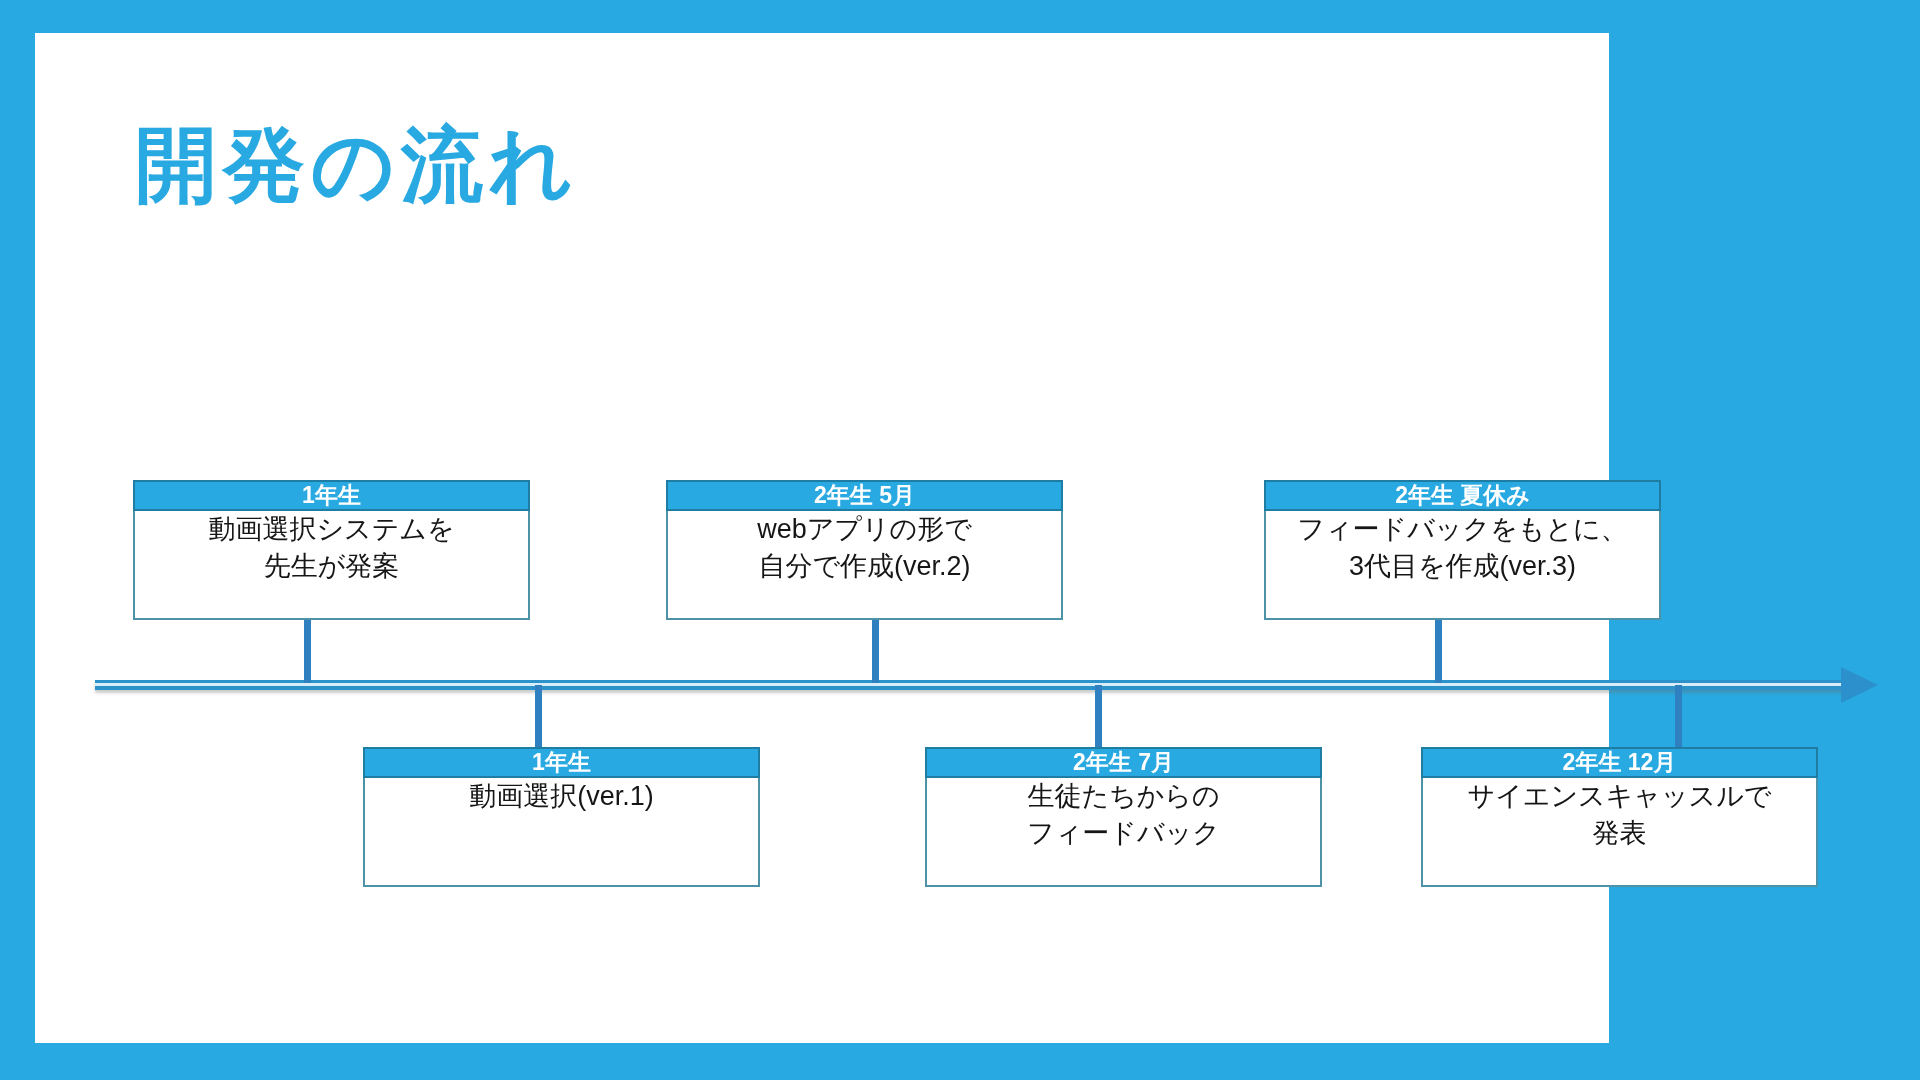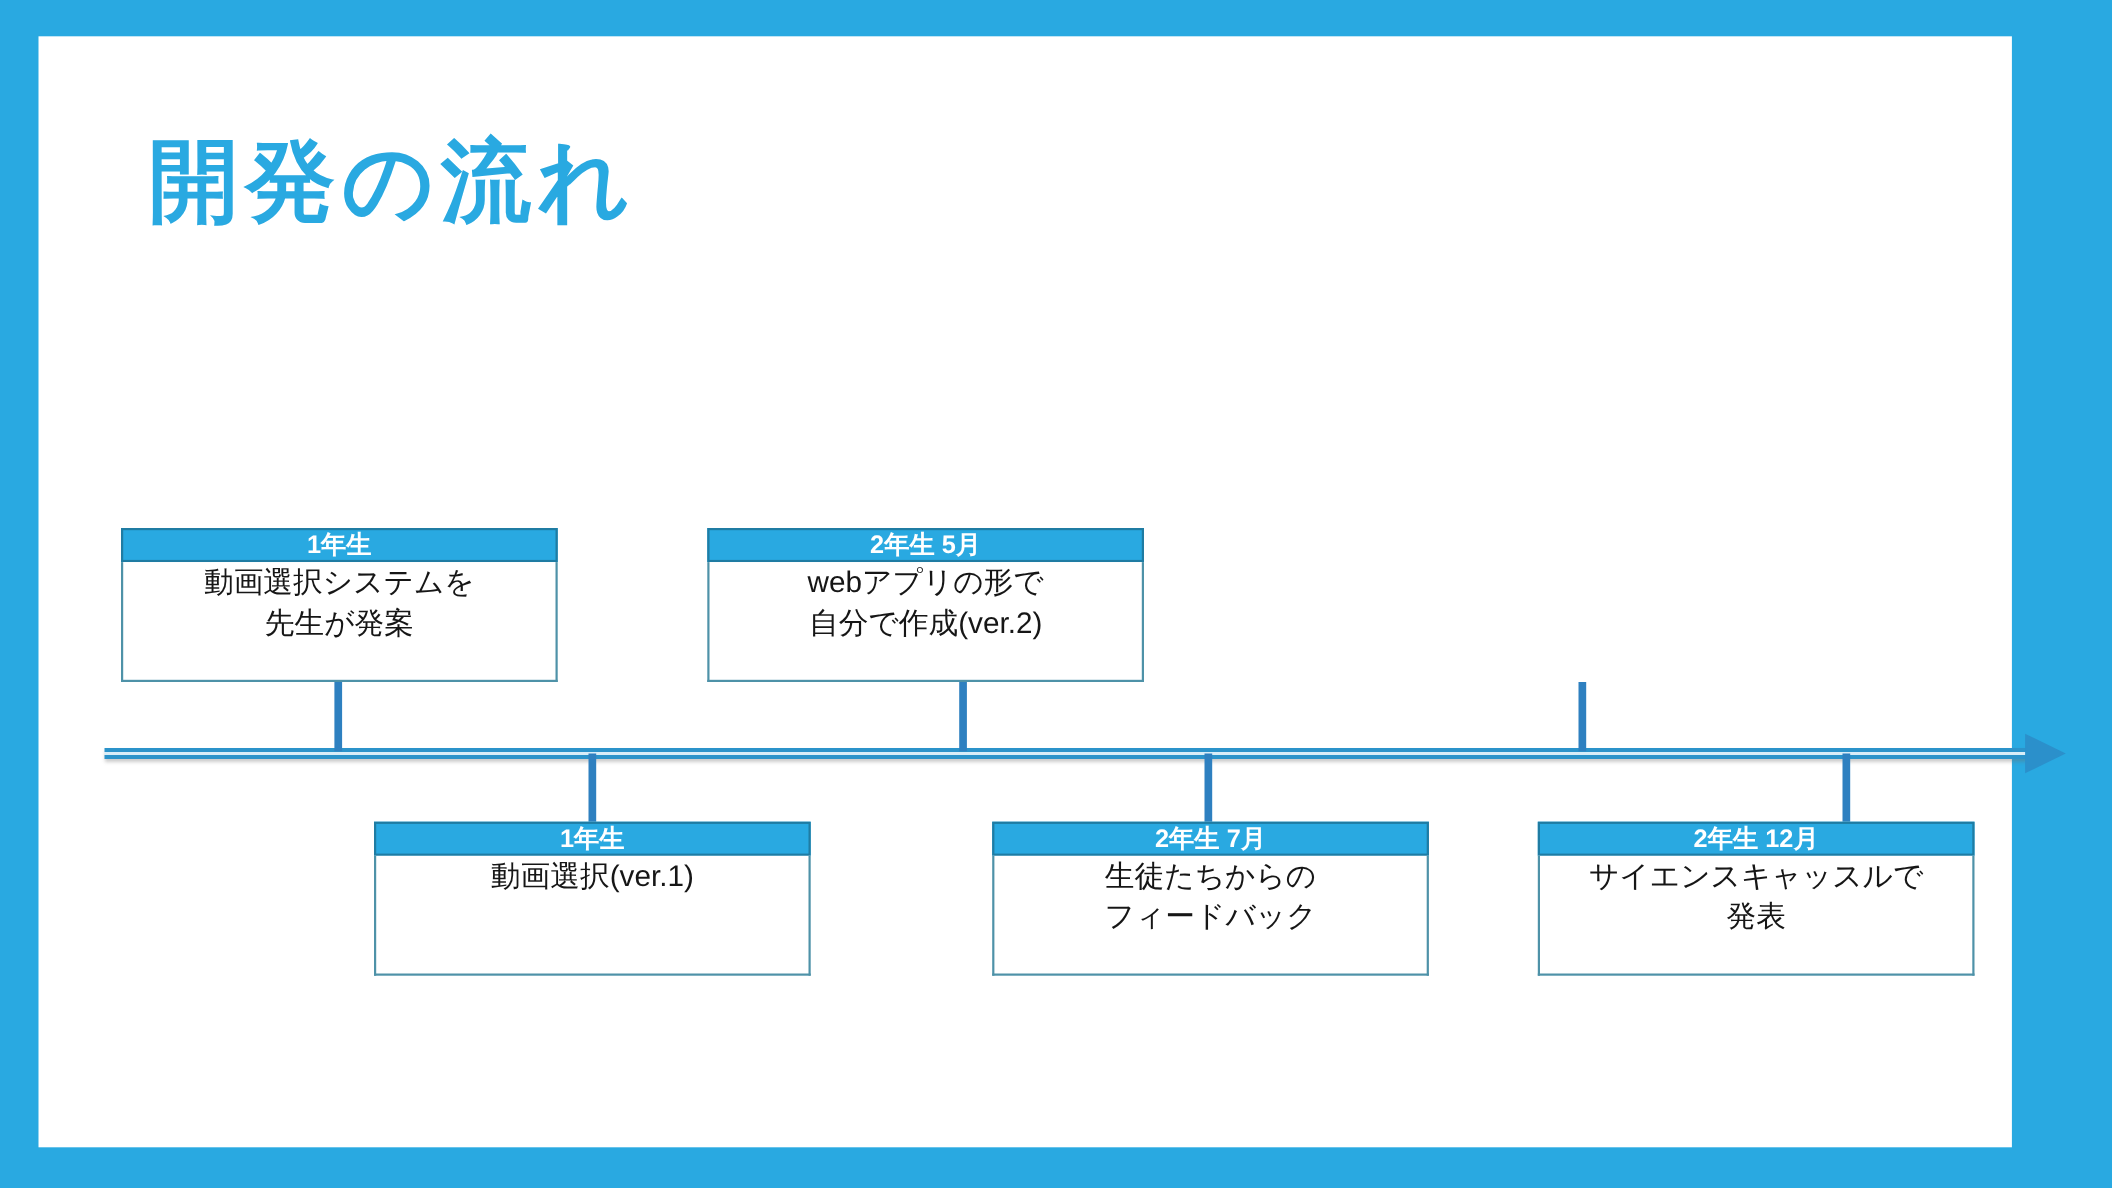--- a/index.html
+++ b/index.html
@@ -10,37 +10,38 @@
   .canvas {
     position: relative;
     width: 1920px;
     height: 1080px;
     background: #29A9E1;           
     overflow: hidden;
   }
   .slide {
     position: absolute;
     left: 35px; top: 33px;
-    width: 1794px; height: 1010px;
+    width: 1574px; height: 1010px;
     background: #ffffff;
     text-decoration: underline;
   }
   .slide-title {
     position: absolute;
     left: 100px; top: 78px;
     font-size: 82px;
     font-weight: 700;
     letter-spacing: 6px;
     color: #29A9E1;
     white-space: nowrap;
   }
   
   .event-box {
     position: absolute;
     width: 397px;
+    margin-left: 23px;
   }
   .event-box.row-top    { top: 447px; }
   .event-box.row-bottom { top: 714px; }
   .event-header {
     box-sizing: border-box;
     height: 31px;
     background: #29A9E1;
     border: 2px solid #1F7CA3;
     color: #ffffff;
     font-size: 23px;
@@ -119,20 +120,29 @@
     <div class="event-box row-top" style="left:608px">
       <div class="event-header">
         <span>2年生 5月</span>
       </div>
       <div class="event-body">
         <div>webアプリの形で</div>
         <div>自分で作成(ver.2)</div>
       </div>
     </div>
 
+    <div class="event-box row-top" style="left:1206px">
+      <div class="event-header">
+        <span>2年生 夏休み</span>
+      </div>
+      <div class="event-body">
+        <div>フィードバックをもとに、</div>
+        <div>3代目を作成(ver.3)</div>
+      </div>
+    </div>
 
     <div class="event-box row-bottom" style="left:305px">
       <div class="event-header">
         <span>1年生</span>
       </div>
       <div class="event-body">
         <div>動画選択(ver.1)</div>
       </div>
     </div>
 

